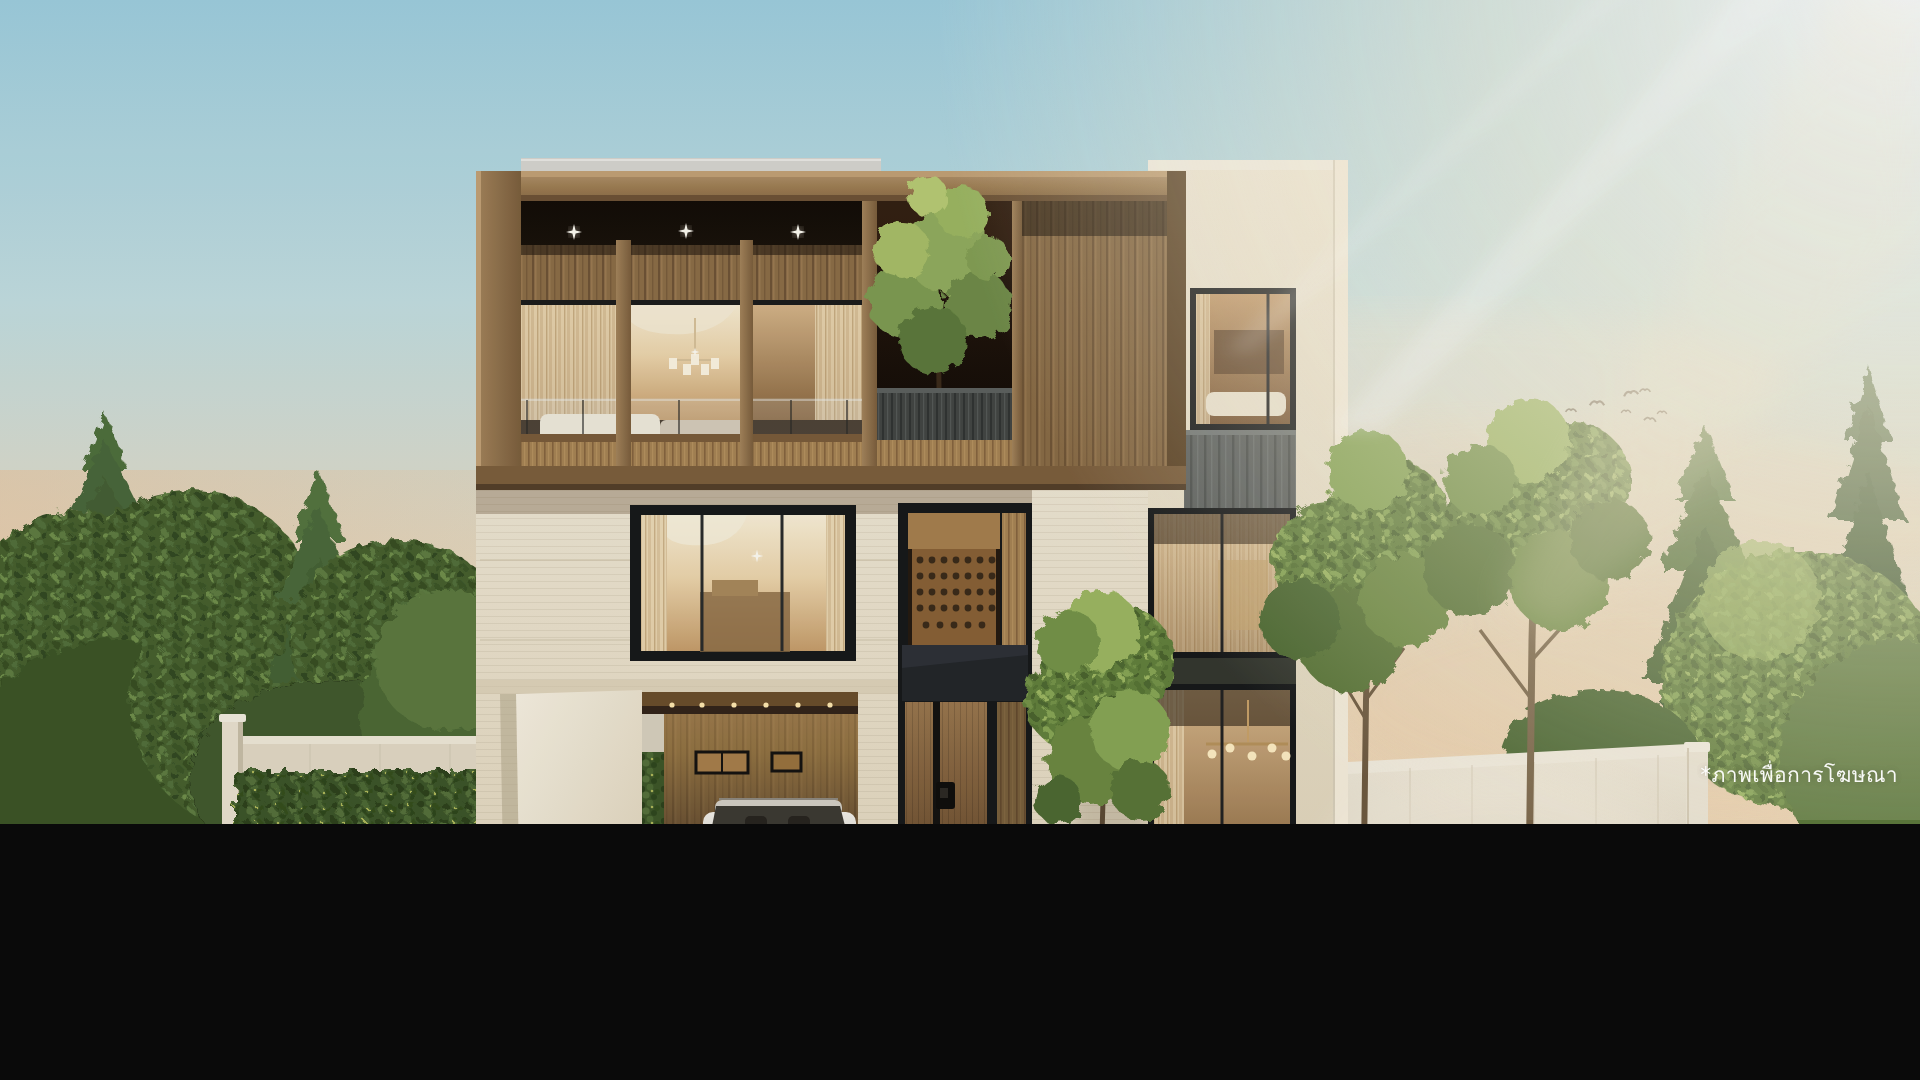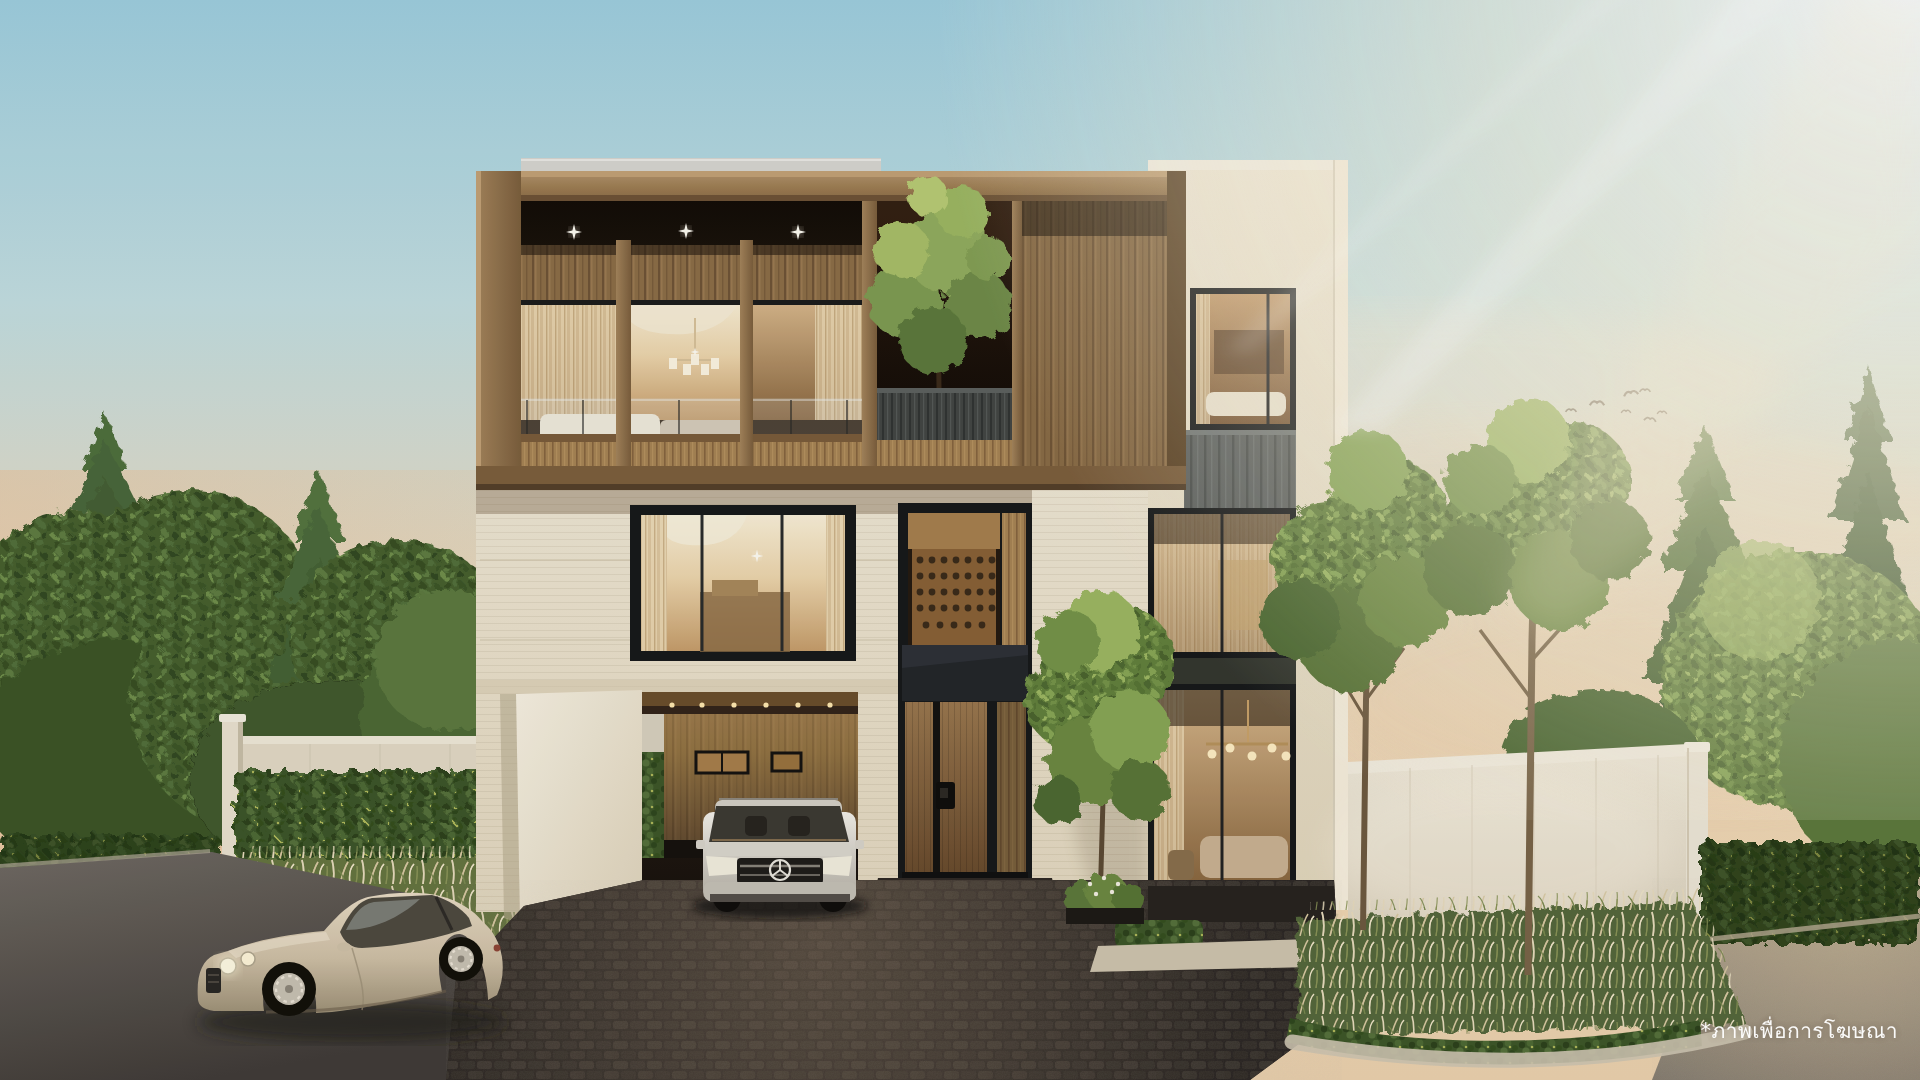--- a/index.html
+++ b/index.html
@@ -1,16 +1,16 @@
 <!DOCTYPE html>
 <html><head>
 <meta charset="utf-8">
 <style>
   html,body{margin:0;padding:0;background:#0a0a0a;}
-  .scene{position:relative;width:1920px;height:1080px;overflow:hidden;background:#cfe2e2;
+  .scene{position:relative;width:1920px;height:824px;overflow:hidden;background:#cfe2e2;
          font-family:"DejaVu Sans",sans-serif;}
   .scene svg{position:absolute;inset:0;display:block;}
   .watermark{position:absolute;right:22px;bottom:36px;color:#ffffff;opacity:.95;
              font:400 21px/1.2 "DejaVu Sans",sans-serif;letter-spacing:.4px;
              text-shadow:0 0 6px rgba(60,50,40,.35);}
 </style>
 </head>
 <body>
 
 <div class="scene">

